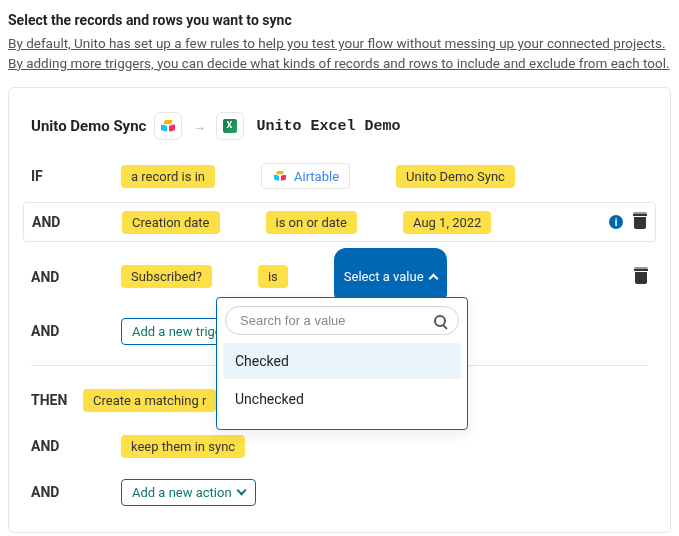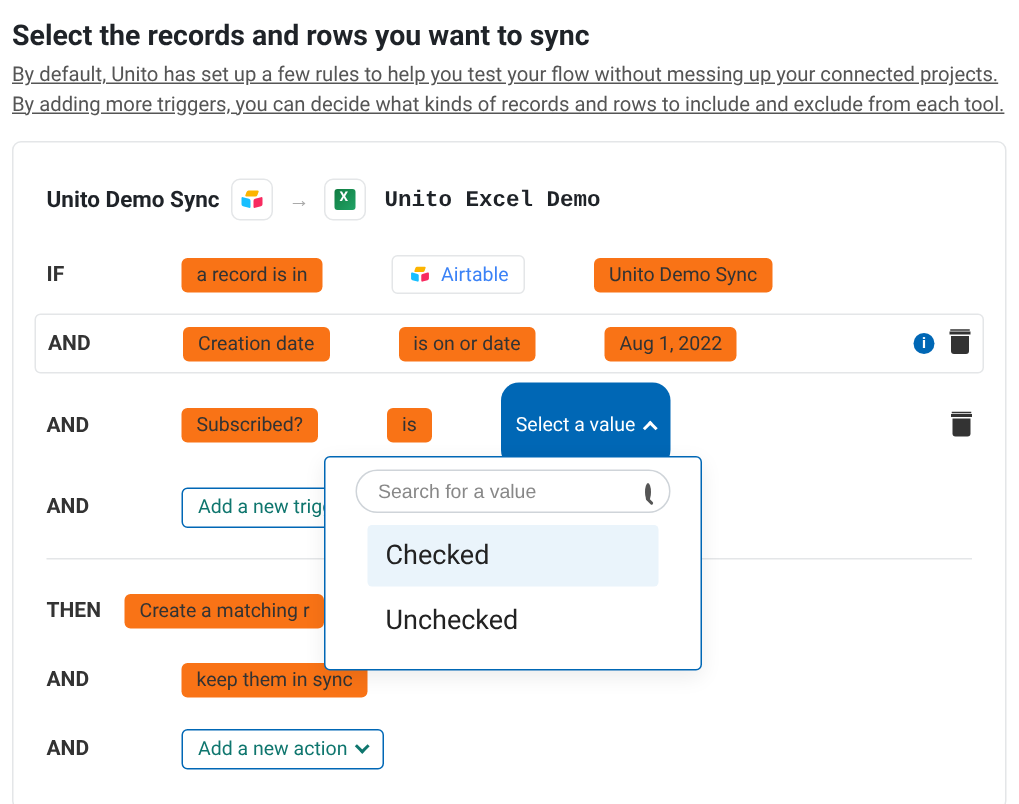--- a/index.html
+++ b/index.html
@@ -6,21 +6,21 @@
   body {
     margin: 0;
     padding: 8px;
     font-family: -apple-system, BlinkMacSystemFont, "Segoe UI", Roboto, Helvetica, Arial, sans-serif;
     font-size: 13.5px;
     color: #222;
     background: #fff;
     width: 679px;
   }
   h1 {
-    font-size: 19px;
+    font-size: 14px;
     font-weight: 700;
     margin: 4px 0 6px 0;
     color: #1f2328;
   }
   .subtitle {
     color: #555;
     font-size: 13.5px;
     line-height: 1.45;
     margin: 0 0 14px 0;
     text-decoration: underline;
@@ -47,21 +47,21 @@
     position: relative;
   }
   .flow-title {
     font-weight: 700;
     font-size: 15px;
     color: #1f2328;
   }
   .chip {
     display: inline-flex;
     align-items: center;
-    background: #f97316;
+    background: #fde047;
     border-radius: 4px;
     padding: 4px 10px;
     font-size: 13px;
     color: #333;
   }
   .icon-chip {
     width: 28px;
     height: 28px;
     border: 1px solid #e4e6e8;
     border-radius: 6px;
@@ -198,21 +198,21 @@
   
   .popover {
     position: absolute;
     top: 0;
     left: 0;
     width: 252px;
     border: 1px solid #0067b5;
     border-radius: 4px;
     background: #fff;
     box-shadow: 0 4px 14px rgba(0,0,0,0.08);
-    padding: 8px 18px 10px;
+    padding: 8px 6px 10px;
     z-index: 10;
   }
   .search-box {
     display: flex;
     align-items: center;
     border: 1px solid #cfd4d9;
     border-radius: 16px;
     padding: 5px 12px;
     margin: 0 2px 8px;
   }
@@ -235,24 +235,24 @@
     content: "";
     position: absolute;
     width: 6px; height: 2px;
     background: #555;
     transform: rotate(45deg);
     bottom: -3px; right: -4px;
     border-radius: 1px;
   }
   .opt {
     padding: 10px 12px;
-    font-size: 18px;
+    font-size: 14px;
     border-radius: 3px;
     cursor: pointer;
-    margin: 2px 10px;
+    margin: 2px 0;
   }
   .opt.highlight { background: #eaf4fb; }
   .anchor { position: relative; }
   .spacer-left { margin-left: 4px; font-family: Liberation Mono, monospace; }
 </style>
 </head>
 <body>
 
 <h1>Select the records and rows you want to sync</h1>
 <p class="subtitle">By default, Unito has set up a few rules to help you test your flow without messing up your connected projects. By adding more triggers, you can decide what kinds of records and rows to include and exclude from each tool.</p>

